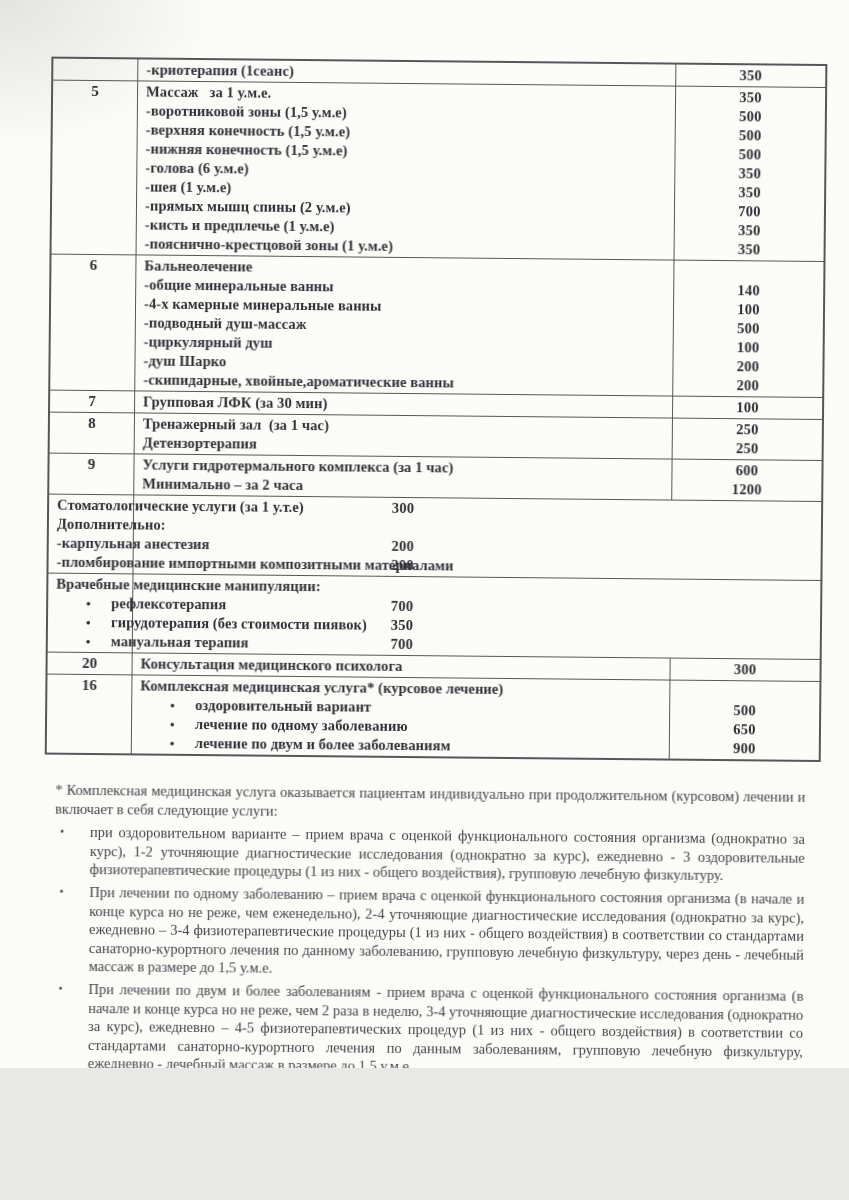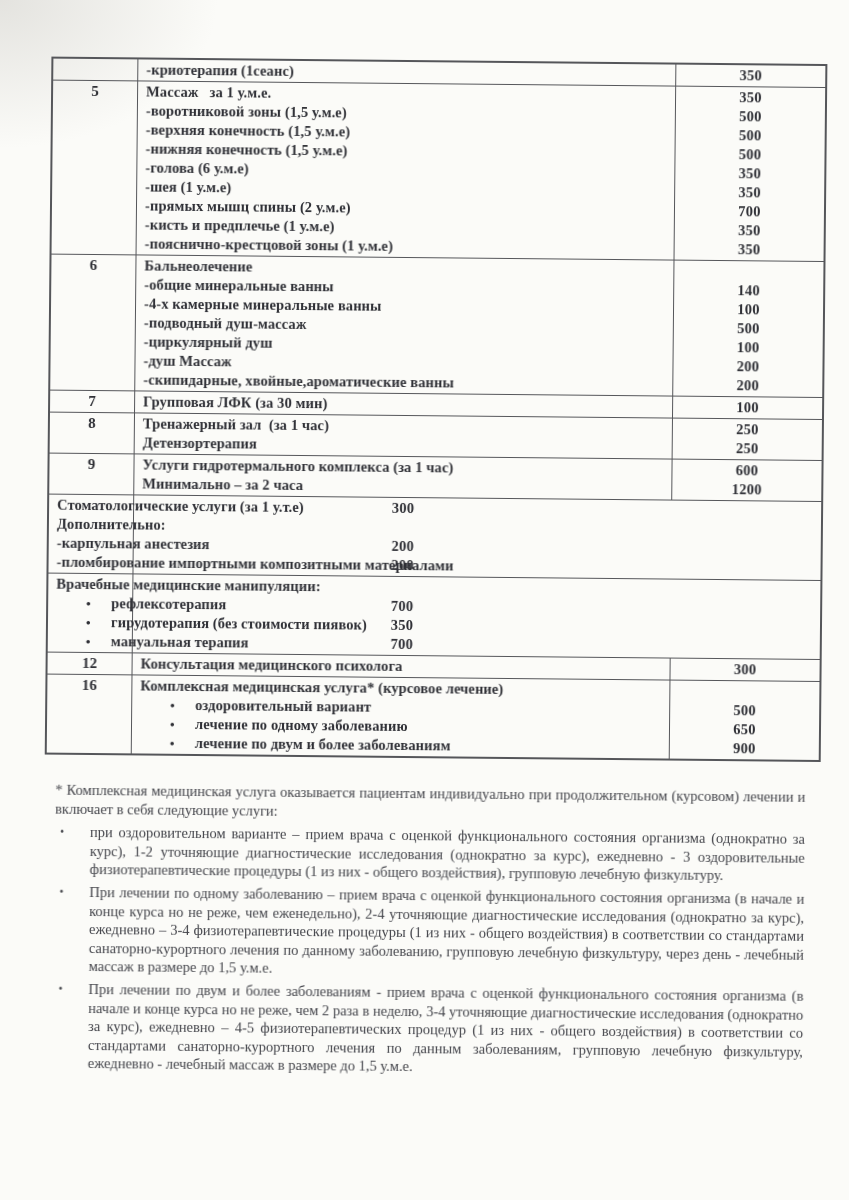--- a/index.html
+++ b/index.html
@@ -4,21 +4,21 @@
 <style>
   :root{
     --paper:#fbfbf8;
     --ink:#2f3036;
     --ink-light:#45464c;
     --border:#55565a;
   }
   html,body{margin:0;padding:0;background:#e8e8e6;}
   .page{
     position:relative;
-    width:849px;height:1200px;
+    width:849px;height:1068px;
     background:var(--paper);
     overflow:hidden;
     font-family:"Liberation Serif","DejaVu Serif",serif;
     color:var(--ink);
   }
   
   .page::before{
     content:"";position:absolute;left:0;top:0;width:220px;height:150px;
     background:radial-gradient(ellipse at 0 0, rgba(190,188,182,.38), rgba(190,188,182,0) 70%);
     pointer-events:none;
@@ -128,21 +128,21 @@
           </div>
         </div>
         <div class="trow">
           <div class="cell num">6</div>
           <div class="cell svc">
             <div class="line sline"><span>Бальнеолечение</span></div>
             <div class="line sline"><span>-общие минеральные ванны</span></div>
             <div class="line sline"><span>-4-х камерные минеральные ванны</span></div>
             <div class="line sline"><span>-подводный душ-массаж</span></div>
             <div class="line sline"><span>-циркулярный душ</span></div>
-            <div class="line sline"><span>-душ Массаж</span></div>
+            <div class="line sline"><span>-душ Шарко</span></div>
             <div class="line sline"><span>-скипидарные, хвойные,ароматические ванны</span></div>
           </div>
           <div class="cell prc">
             <div class="line pline"></div>
             <div class="line pline">140</div>
             <div class="line pline">100</div>
             <div class="line pline">500</div>
             <div class="line pline">100</div>
             <div class="line pline">200</div>
             <div class="line pline">200</div>
@@ -201,21 +201,21 @@
             <div class="line sline bul"><span class="dot">•</span><span>мануальная терапия</span></div>
           </div>
           <div class="cell prc">
             <div class="line pline"></div>
             <div class="line pline">700</div>
             <div class="line pline">350</div>
             <div class="line pline">700</div>
           </div>
         </div>
         <div class="trow">
-          <div class="cell num">12</div>
+          <div class="cell num">20</div>
           <div class="cell svc">
             <div class="line sline"><span>Консультация медицинского психолога</span></div>
           </div>
           <div class="cell prc">
             <div class="line pline">300</div>
           </div>
         </div>
         <div class="trow">
           <div class="cell num">16</div>
           <div class="cell svc">

